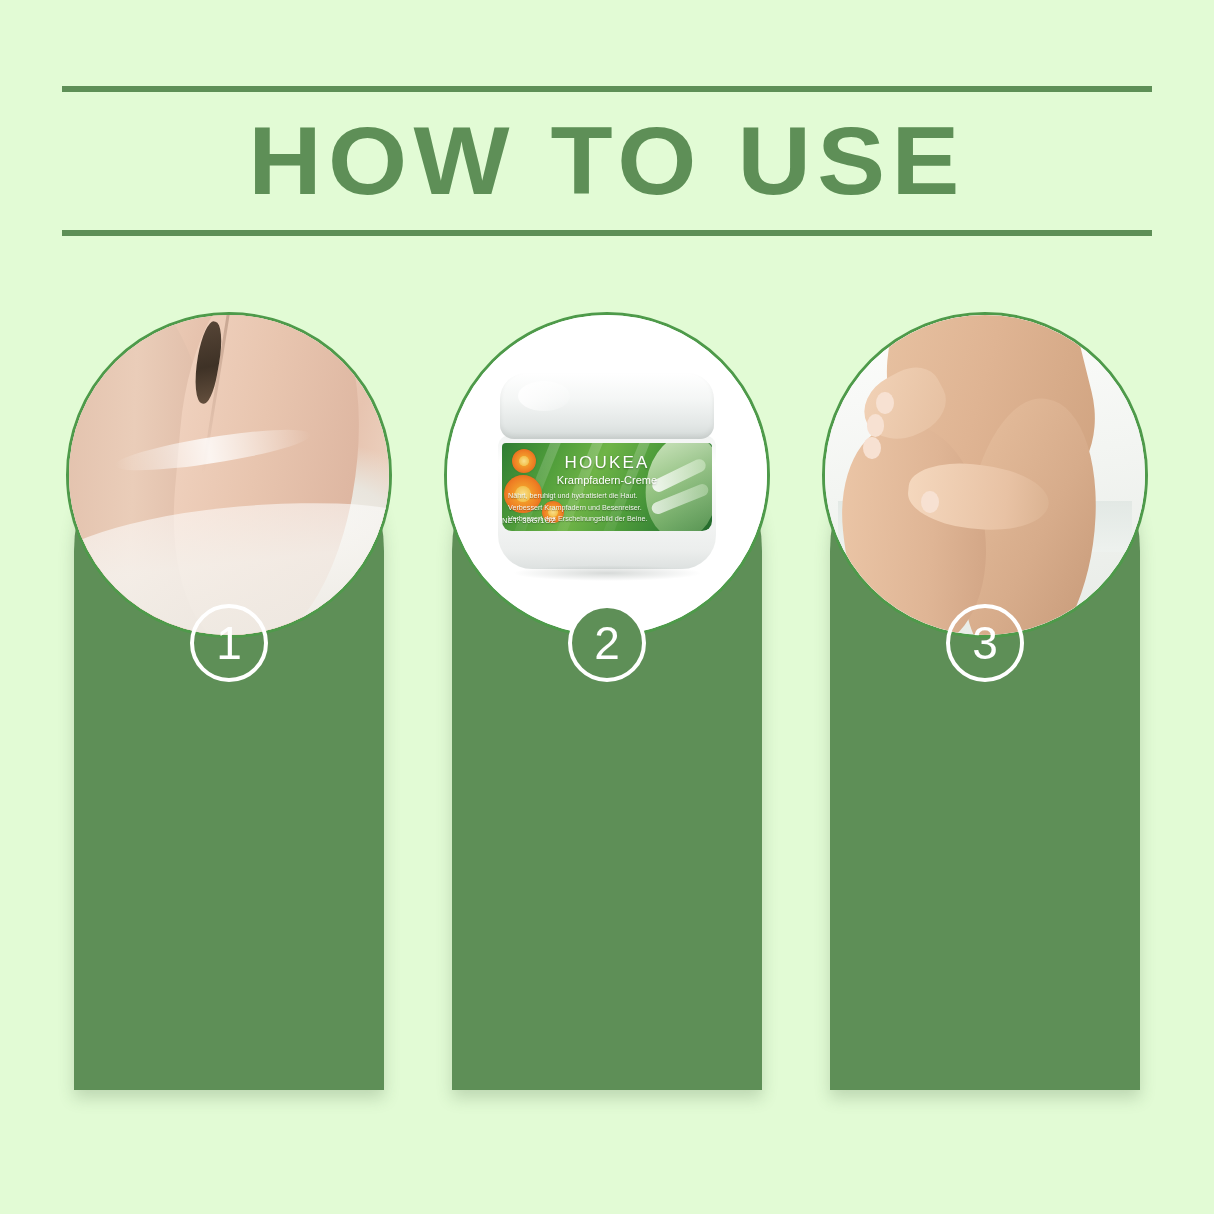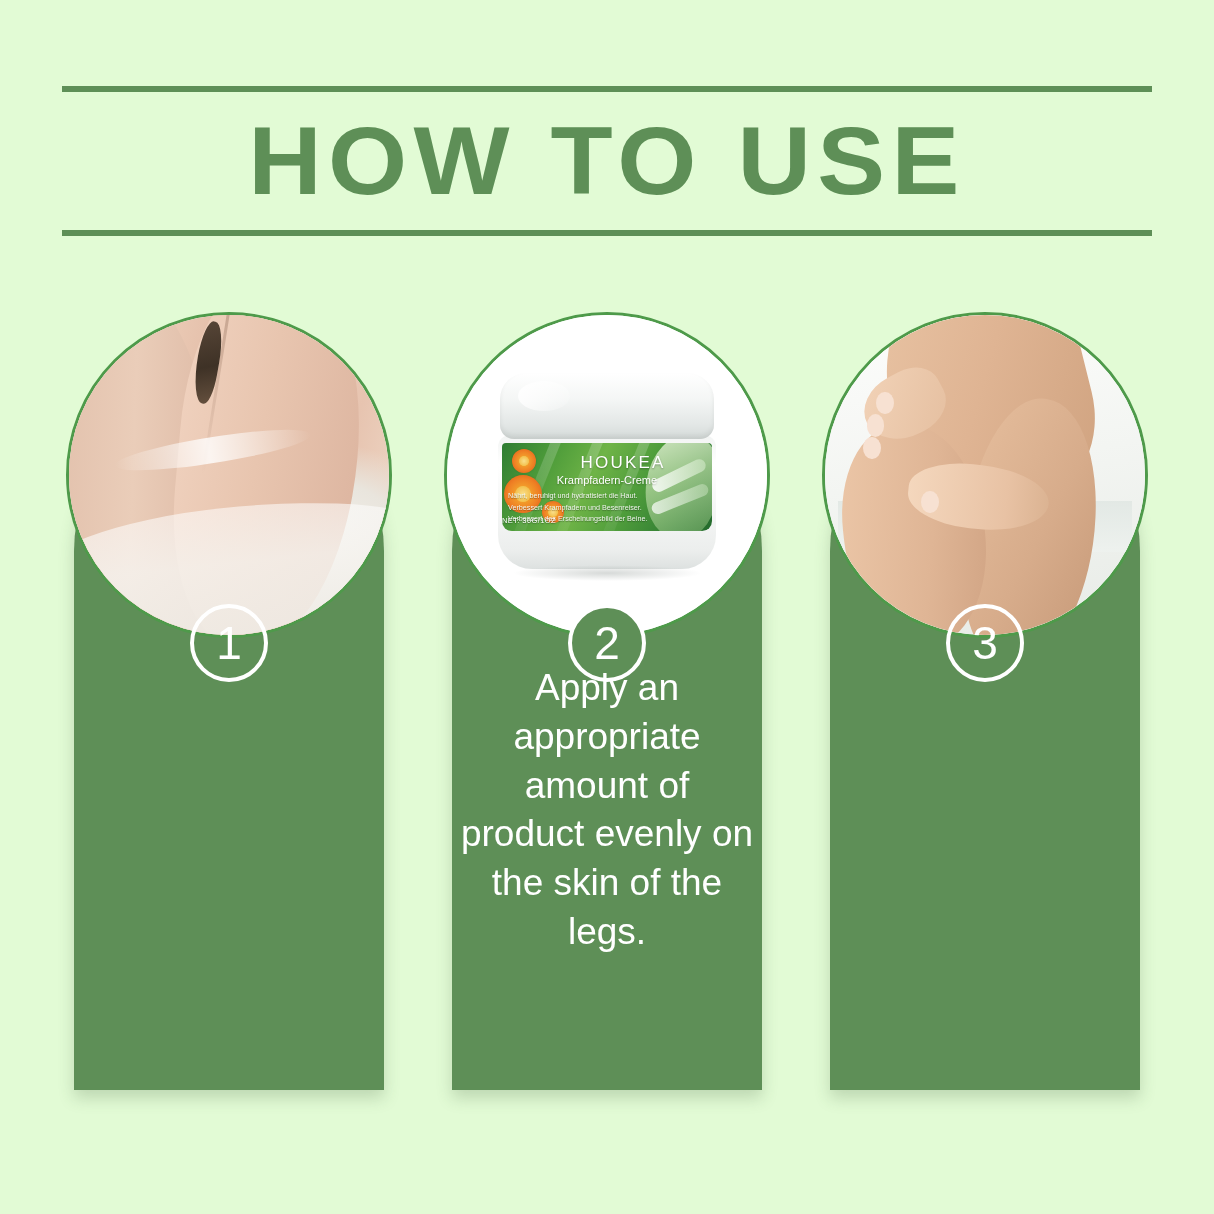--- a/index.html
+++ b/index.html
@@ -343,21 +343,20 @@
   .label-brand {
     position: absolute;
     left: 0; top: 10px;
     width: 100%;
     text-align: center;
     color: #ffffff;
     font-size: 17px;
     letter-spacing: 2.2px;
     font-weight: 400;
     text-shadow: 0 1px 2px rgba(0,0,0,0.3);
-    padding-left: 16px;
   }
   .label-product {
     position: absolute;
     left: 0; top: 31px;
     width: 100%;
     text-align: center;
     color: #ffffff;
     font-size: 11px;
     font-weight: 400;
     text-shadow: 0 1px 2px rgba(0,0,0,0.3);
@@ -455,21 +454,20 @@
             <div class="jar-lid-gloss"></div>
           </div>
           <div class="jar-shadow"></div>
         </div>
       </div>
 
       <div class="badge on-white">
         <span>2</span>
       </div>
 
-      <div class="caption caption-2">Apply an appropriate amount of product evenly on the skin of the legs.</div>
     </div>
 
     <div class="card card-3">
       <div class="panel"></div>
 
       <div class="photo">
         <div class="p3-bg"></div>
         <div class="p3-win"></div>
         <div class="p3-thigh"></div>
         <div class="p3-calf"></div>

